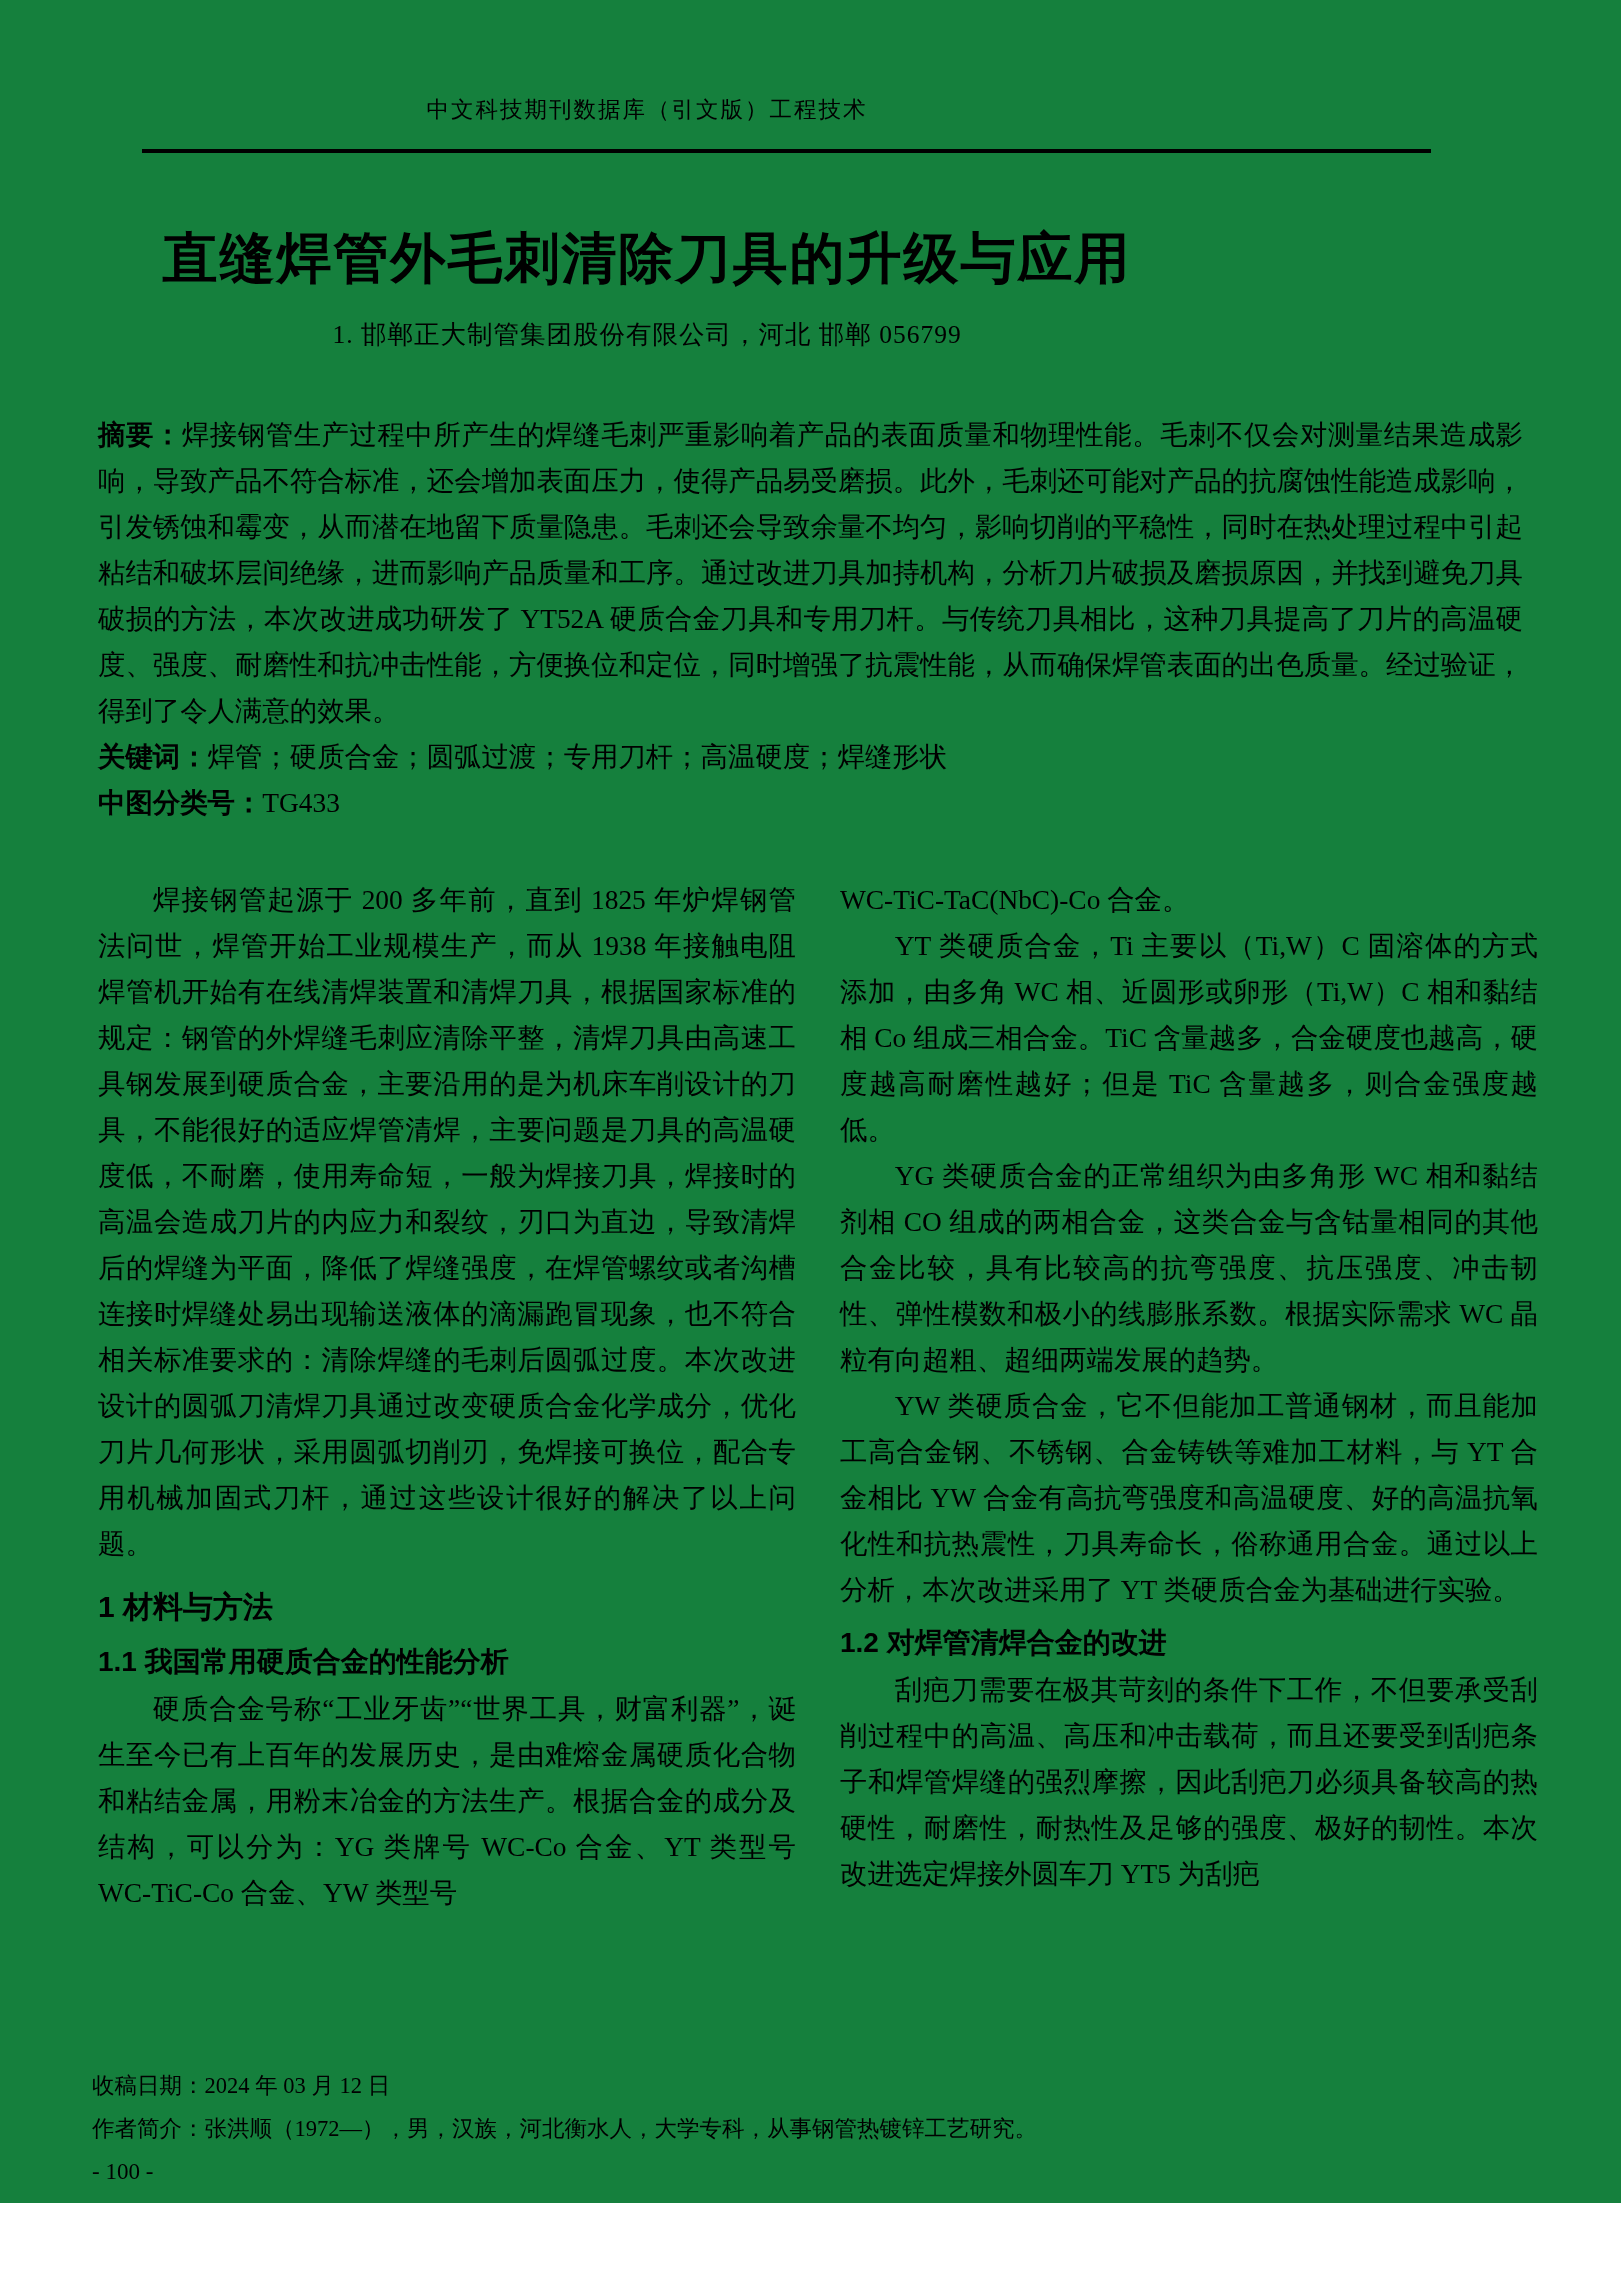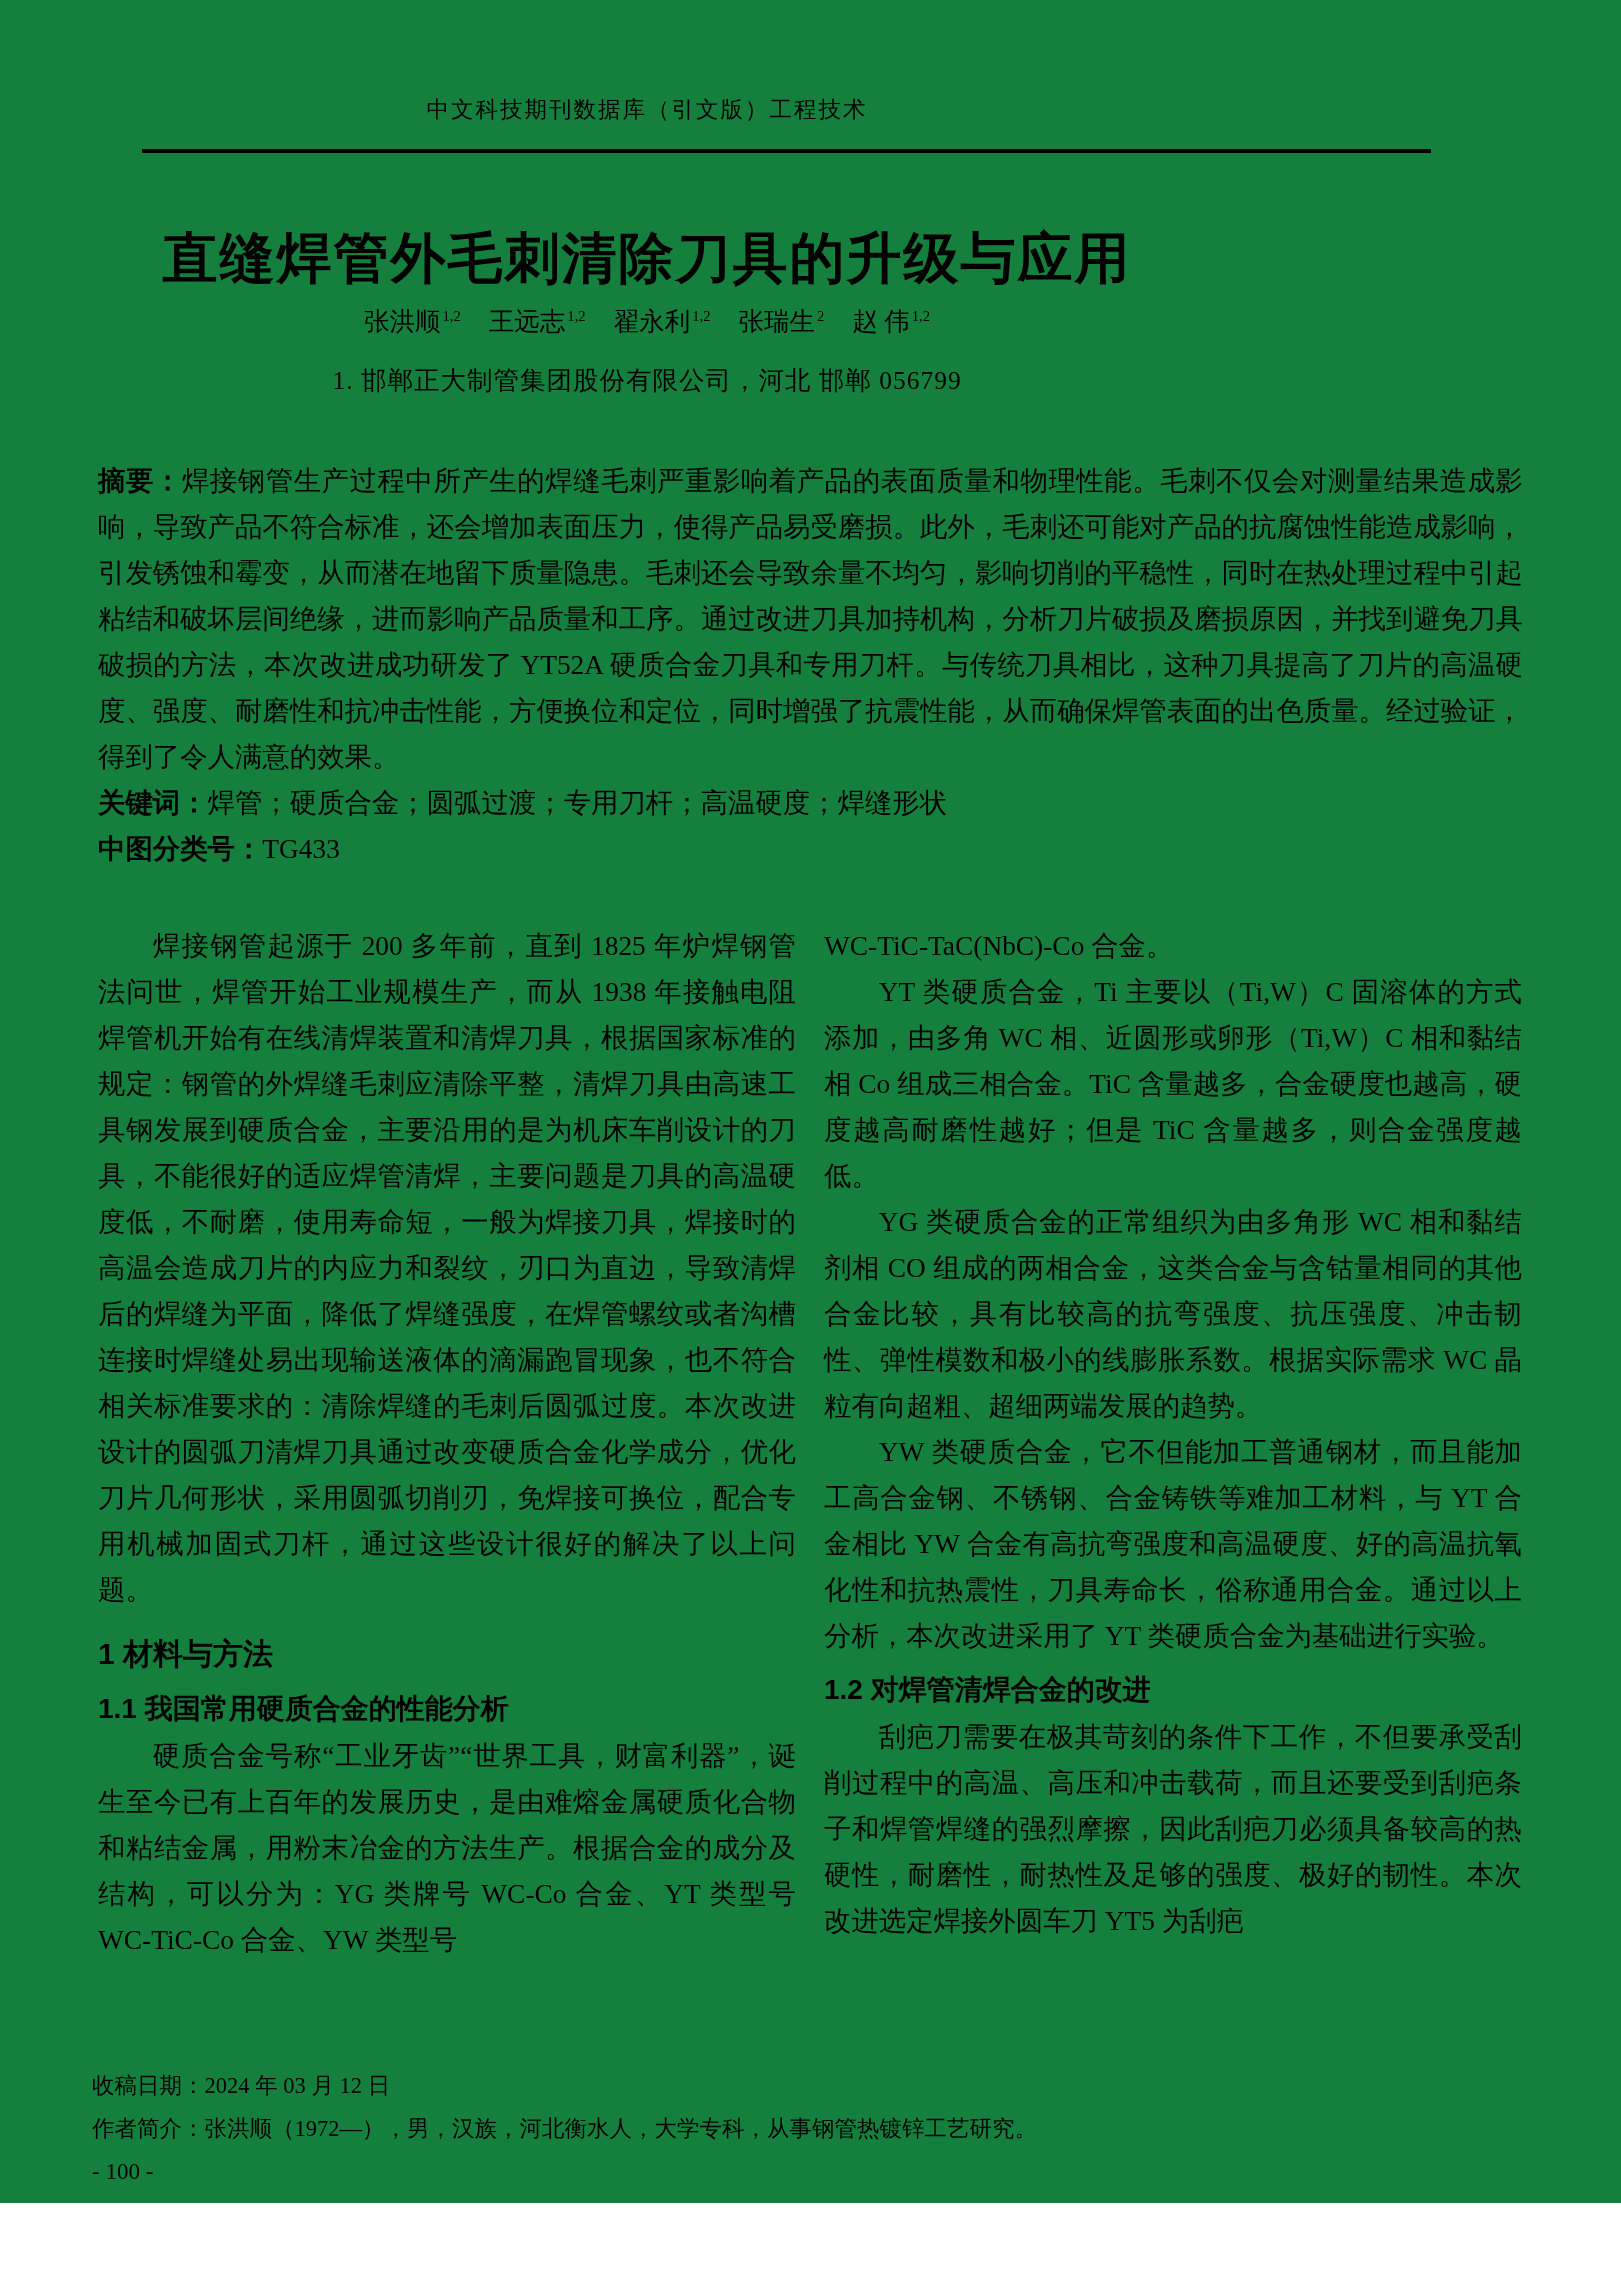--- a/index.html
+++ b/index.html
@@ -52,21 +52,21 @@
   .meta .label{
     font-family:"Liberation Sans","DejaVu Sans",sans-serif;
     font-weight:700;
   }
   .abstract-p{margin:0;text-align:justify;}
   .kw-line,.clc-line{margin:0;text-align:left;}
   
   .columns{
     display:grid;
     grid-template-columns:698px 698px;
-    column-gap:28px;
+    column-gap:44px;
     margin:51px 95px 0 98px;
     font-size:27.4px;
     line-height:46px;
     text-align:justify;
   }
   .col p{margin:0;text-indent:2em;}
   .col p.noindent{text-indent:0;}
   .h1{
     font-family:"Liberation Sans","DejaVu Sans",sans-serif;
     font-weight:700;
@@ -98,27 +98,20 @@
 <div class="page">
 
   <div class="front">
     <div class="journal-line">中文科技期刊数据库（引文版）工程技术</div>
   </div>
   <div class="header-rule"></div>
 
   <div class="front">
     <h1 class="paper-title">直缝焊管外毛刺清除刀具的升级与应用</h1>
 
-    <div class="authors">
-      <span class="author"><span>张洪顺</span><sup>1,2</sup></span>
-      <span class="author"><span>王远志</span><sup>1,2</sup></span>
-      <span class="author"><span>翟永利</span><sup>1,2</sup></span>
-      <span class="author"><span>张瑞生</span><sup>2</sup></span>
-      <span class="author"><span>赵 伟</span><sup>1,2</sup></span>
-    </div>
 
     <div class="affils">
       <div class="affil">1. 邯郸正大制管集团股份有限公司，河北 邯郸 056799</div>
     </div>
   </div>
 
   <div class="meta">
     <p class="abstract-p"><span class="label">摘要：</span><span>焊接钢管生产过程中所产生的焊缝毛刺严重影响着产品的表面质量和物理性能。毛刺不仅会对测量结果造成影响，导致产品不符合标准，还会增加表面压力，使得产品易受磨损。此外，毛刺还可能对产品的抗腐蚀性能造成影响，引发锈蚀和霉变，从而潜在地留下质量隐患。毛刺还会导致余量不均匀，影响切削的平稳性，同时在热处理过程中引起粘结和破坏层间绝缘，进而影响产品质量和工序。通过改进刀具加持机构，分析刀片破损及磨损原因，并找到避免刀具破损的方法，本次改进成功研发了 YT52A 硬质合金刀具和专用刀杆。与传统刀具相比，这种刀具提高了刀片的高温硬度、强度、耐磨性和抗冲击性能，方便换位和定位，同时增强了抗震性能，从而确保焊管表面的出色质量。经过验证，得到了令人满意的效果。</span></p>
     <p class="kw-line"><span class="label">关键词：</span><span>焊管；硬质合金；圆弧过渡；专用刀杆；高温硬度；焊缝形状</span></p>
     <p class="clc-line"><span class="label">中图分类号：</span><span>TG433</span></p>

